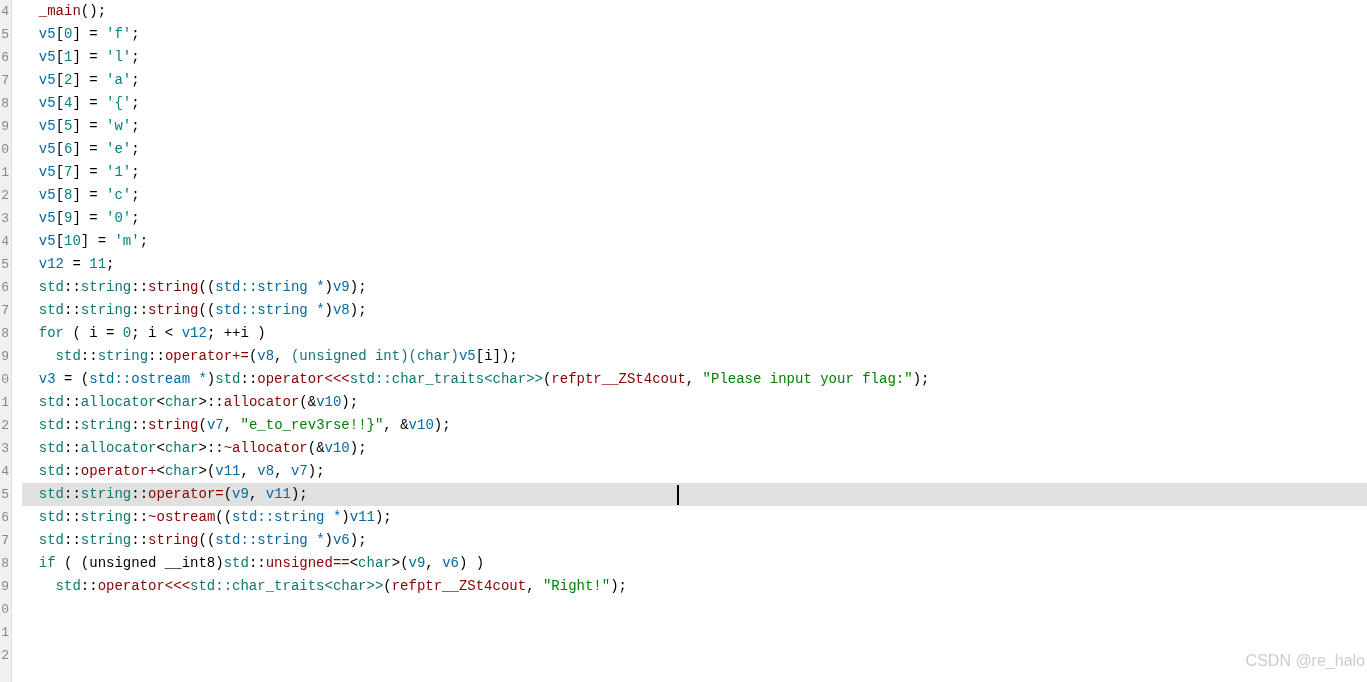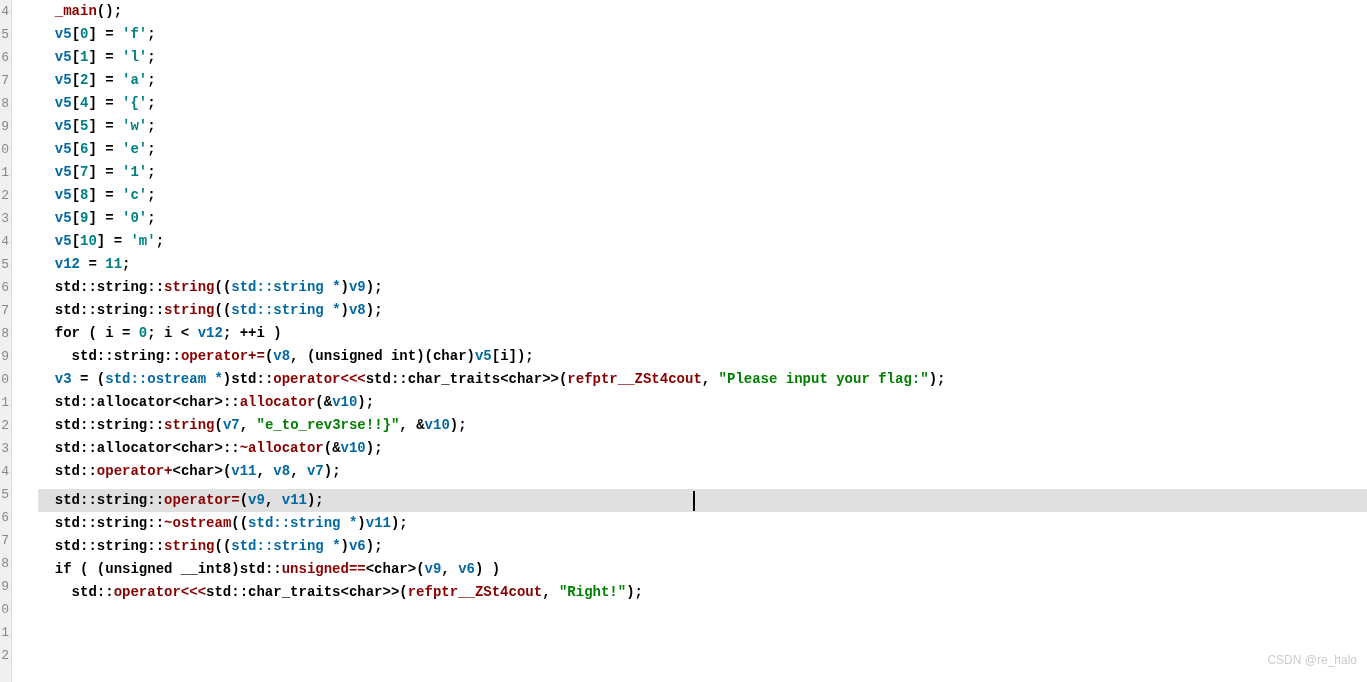--- a/index.html
+++ b/index.html
@@ -28,53 +28,51 @@
       color: #888;
       user-select: none;
       padding-right: 2px;
       font-size: 13px;
     }
     .gutter .ln {
       height: 23px;
     }
     .code {
       flex: 1;
-      padding-left: 26px;
-      font-weight: bold;
+      padding-left: 10px;
     }
     .line {
       height: 23px;
       white-space: pre;
     }
     .line.highlighted {
       background: #e0e0e0;
     }
     .tok-str { color: #008000; }
-    .tok-ns { color: #000000; }
+    .tok-ns { color: #0f766e; }
     .tok-red { color: #880000; }
     .tok-teal { color: #008080; }
     .tok-gray { color: #0369a1; }
     .watermark {
       position: absolute;
-      right: 10px;
+      right: 2px;
       bottom: 10px;
       color: #ccc;
-      font-size: 12px;
+      font-size: 16px;
       font-family: sans-serif;
     }
     .cursor-mark {
       position: absolute;
       width: 2px;
       height: 20px;
       background: #000;
       top: 2px;
     }
     .line-wrap {
       position: relative;
-      margin-top: 6px;
     }
   </style>
 </head>
 <body>
 
 <div class="editor">
   <div class="gutter">
   <div class="ln">4</div>
       <div class="ln">5</div>
       <div class="ln">6</div>

